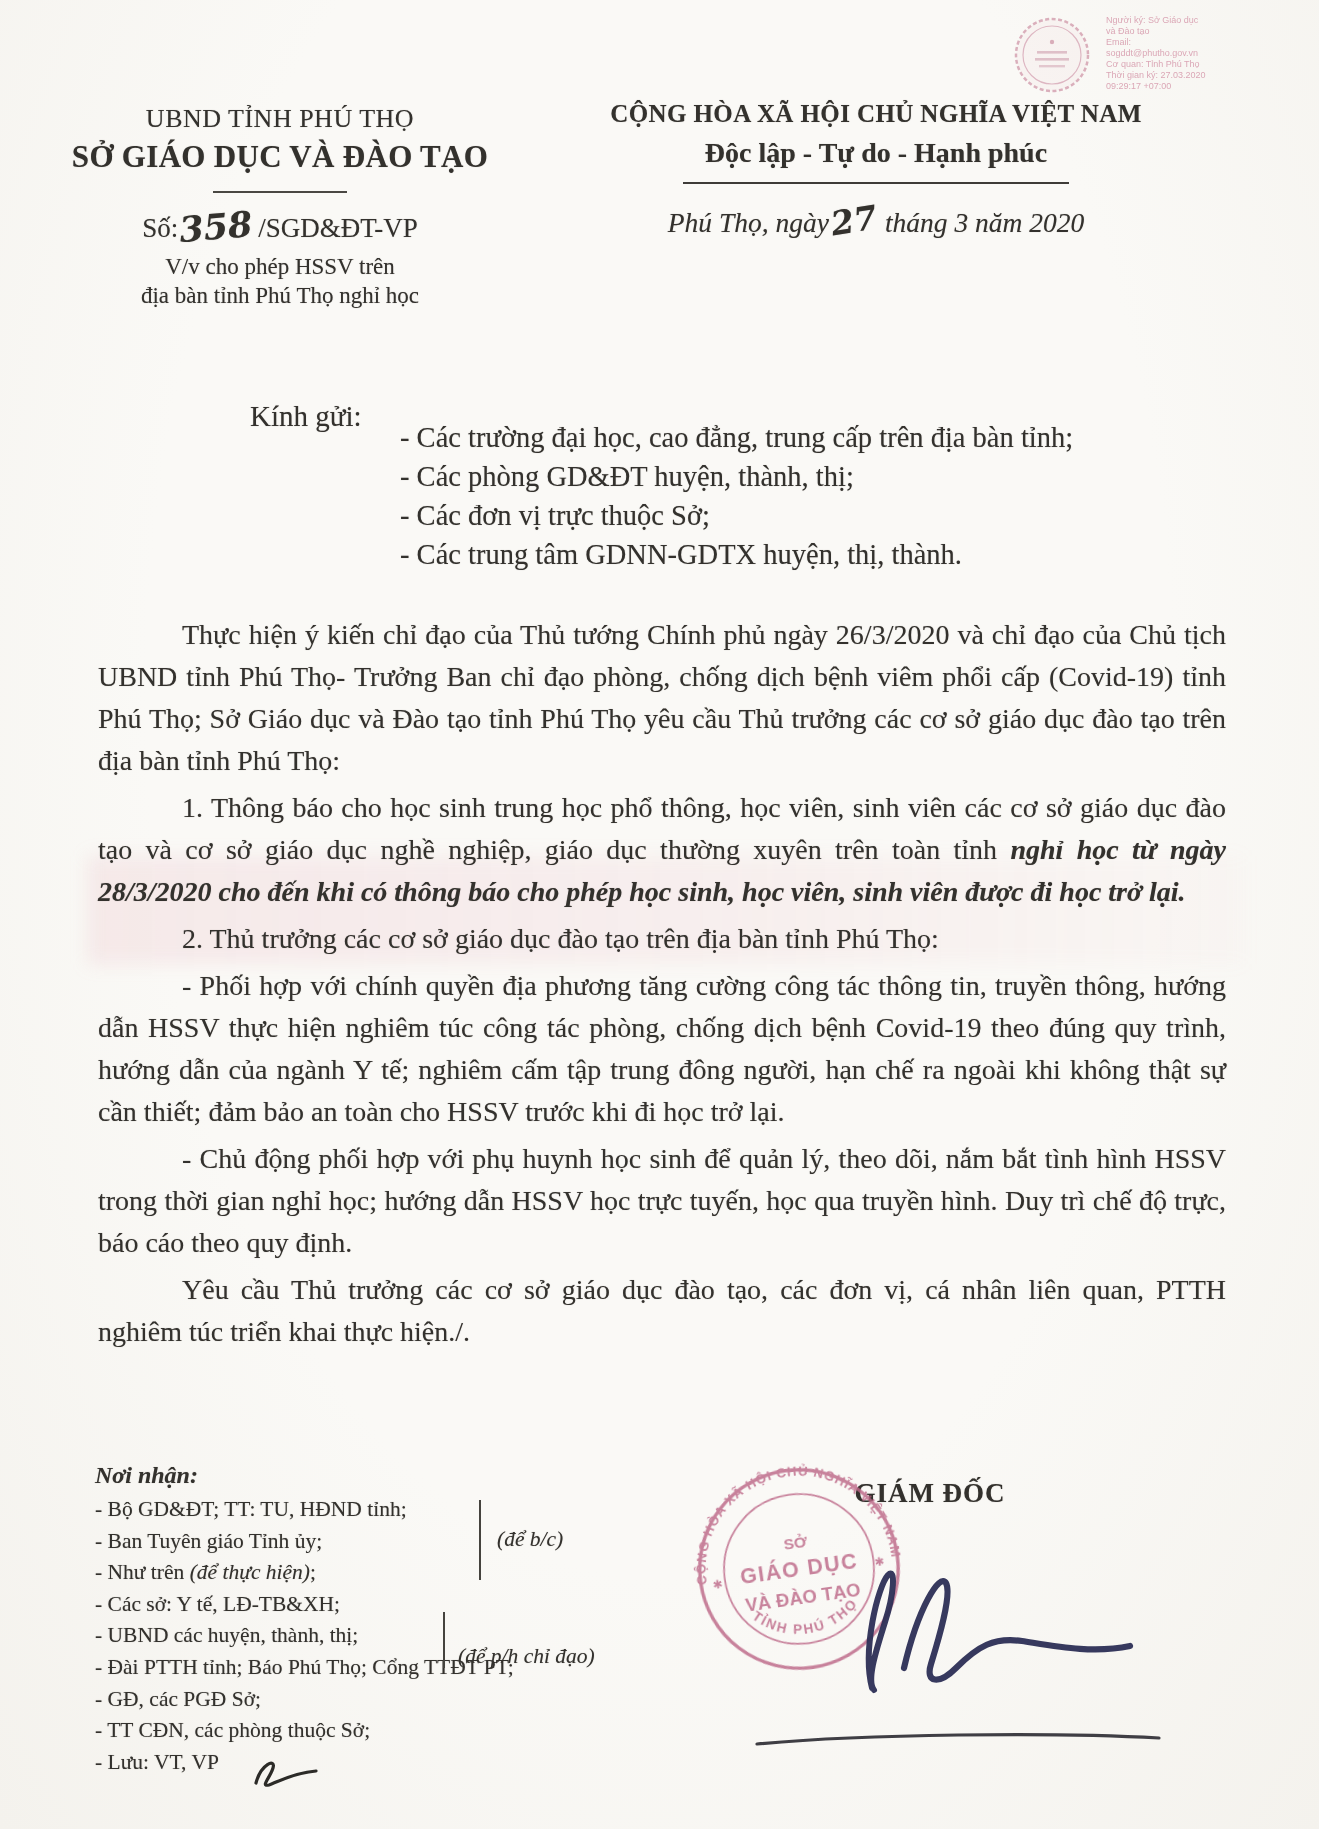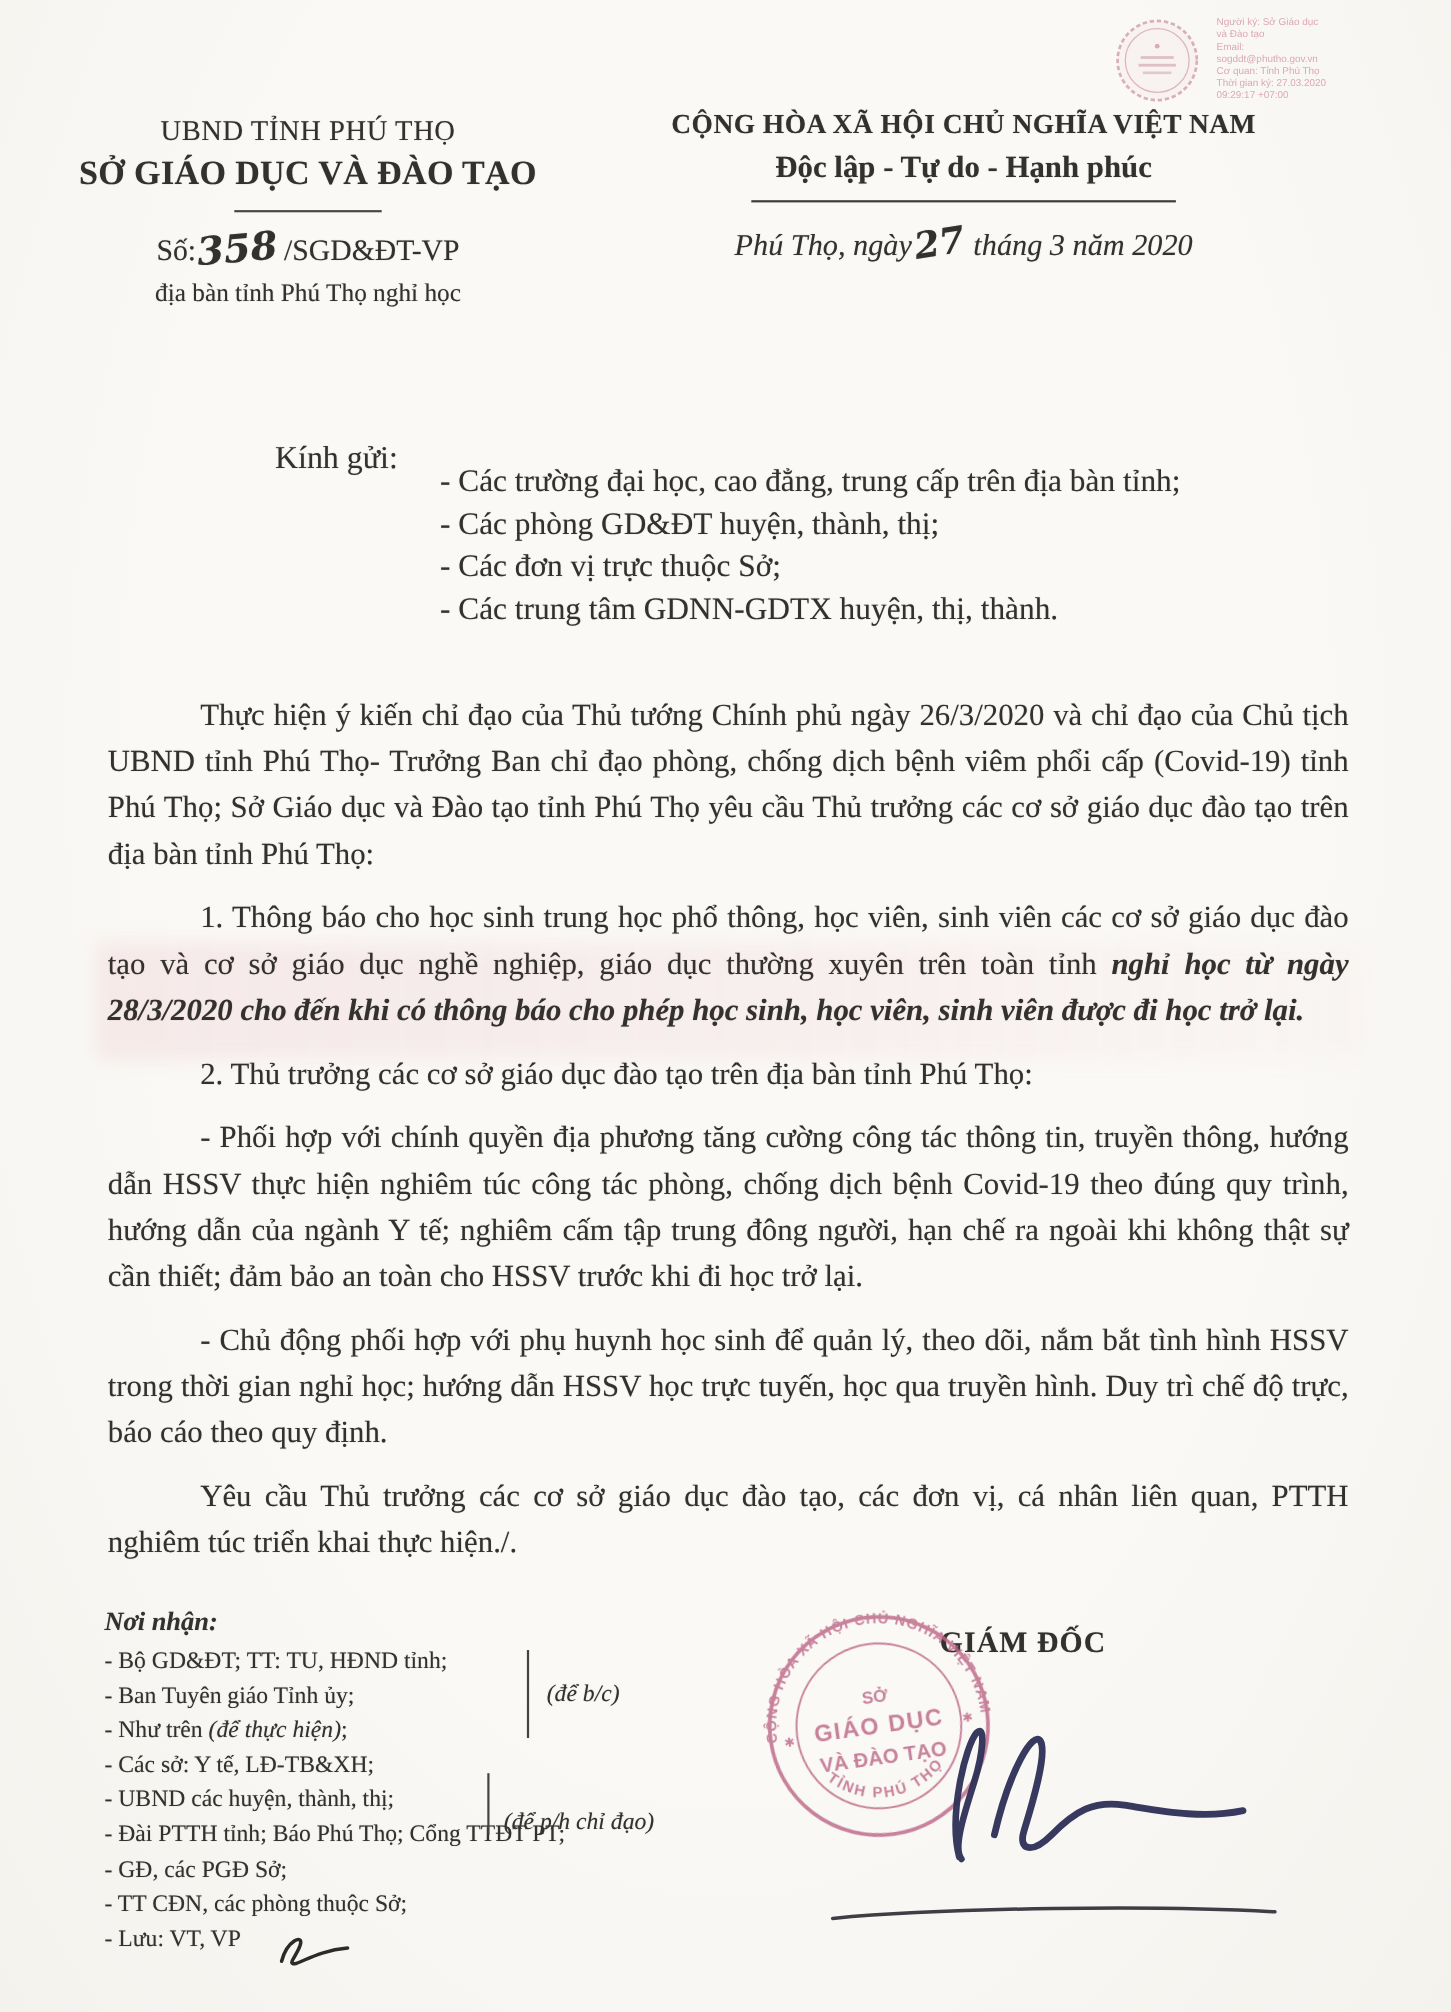--- a/index.html
+++ b/index.html
@@ -41,21 +41,21 @@
     font-family:"Liberation Sans", sans-serif; font-size:9px; line-height:11px;
     color:#dba7b6; filter:blur(.45px); }
 
   
   .salutation { position:absolute; left:250px; top:400px; font-size:29px; }
   .recipients { position:absolute; left:400px; top:418px; font-size:28.5px; line-height:39px; width:880px; white-space:nowrap; }
 
   
   .body { position:absolute; left:98px; top:614px; width:1128px;
     font-size:28px; line-height:42px; text-align:justify; }
-  .body p { margin:16px 0 5px 0; text-indent:84px; }
+  .body p { margin:0 0 5px 0; text-indent:84px; }
   .body .em { font-weight:bold; font-style:italic; }
 
   
   .noi-nhan-title { position:absolute; left:95px; top:1462px; font-size:24px; font-weight:bold; font-style:italic; }
   .noi-nhan-list  { position:absolute; left:95px; top:1494px; font-size:21.5px; line-height:31.6px; white-space:nowrap; }
   .vline { position:absolute; border-left:2px solid #45433e; width:0; }
   .v1 { left:479px; top:1500px; height:80px; }
   .v2 { left:443px; top:1612px; height:56px; }
   .group-note { position:absolute; font-size:21.5px; font-style:italic; white-space:nowrap; }
   .gn1 { left:497px; top:1527px; }
@@ -80,20 +80,21 @@
   <div class="tint-band"></div>
 
   <div class="org-block ink">
     <div class="org-parent">UBND TỈNH PHÚ THỌ</div>
     <div class="org-name">SỞ GIÁO DỤC VÀ ĐÀO TẠO</div>
     <div class="rule-left"></div>
     <div class="so-line">
       <span>Số:</span><span class="hand n358">358</span><span>/SGD&amp;ĐT-VP</span>
     </div>
     <div class="subject">
+      <div>V/v cho phép HSSV trên</div>
       <div>địa bàn tỉnh Phú Thọ nghỉ học</div>
     </div>
   </div>
 
   <div class="motto-block ink">
     <div class="motto1">CỘNG HÒA XÃ HỘI CHỦ NGHĨA VIỆT NAM</div>
     <div class="motto2">Độc lập - Tự do - Hạnh phúc</div>
     <div class="rule-right"></div>
     <div class="dateline">
       <span>Phú Thọ, ngày</span><span class="hand n27">27</span><span>tháng 3 năm 2020</span>

